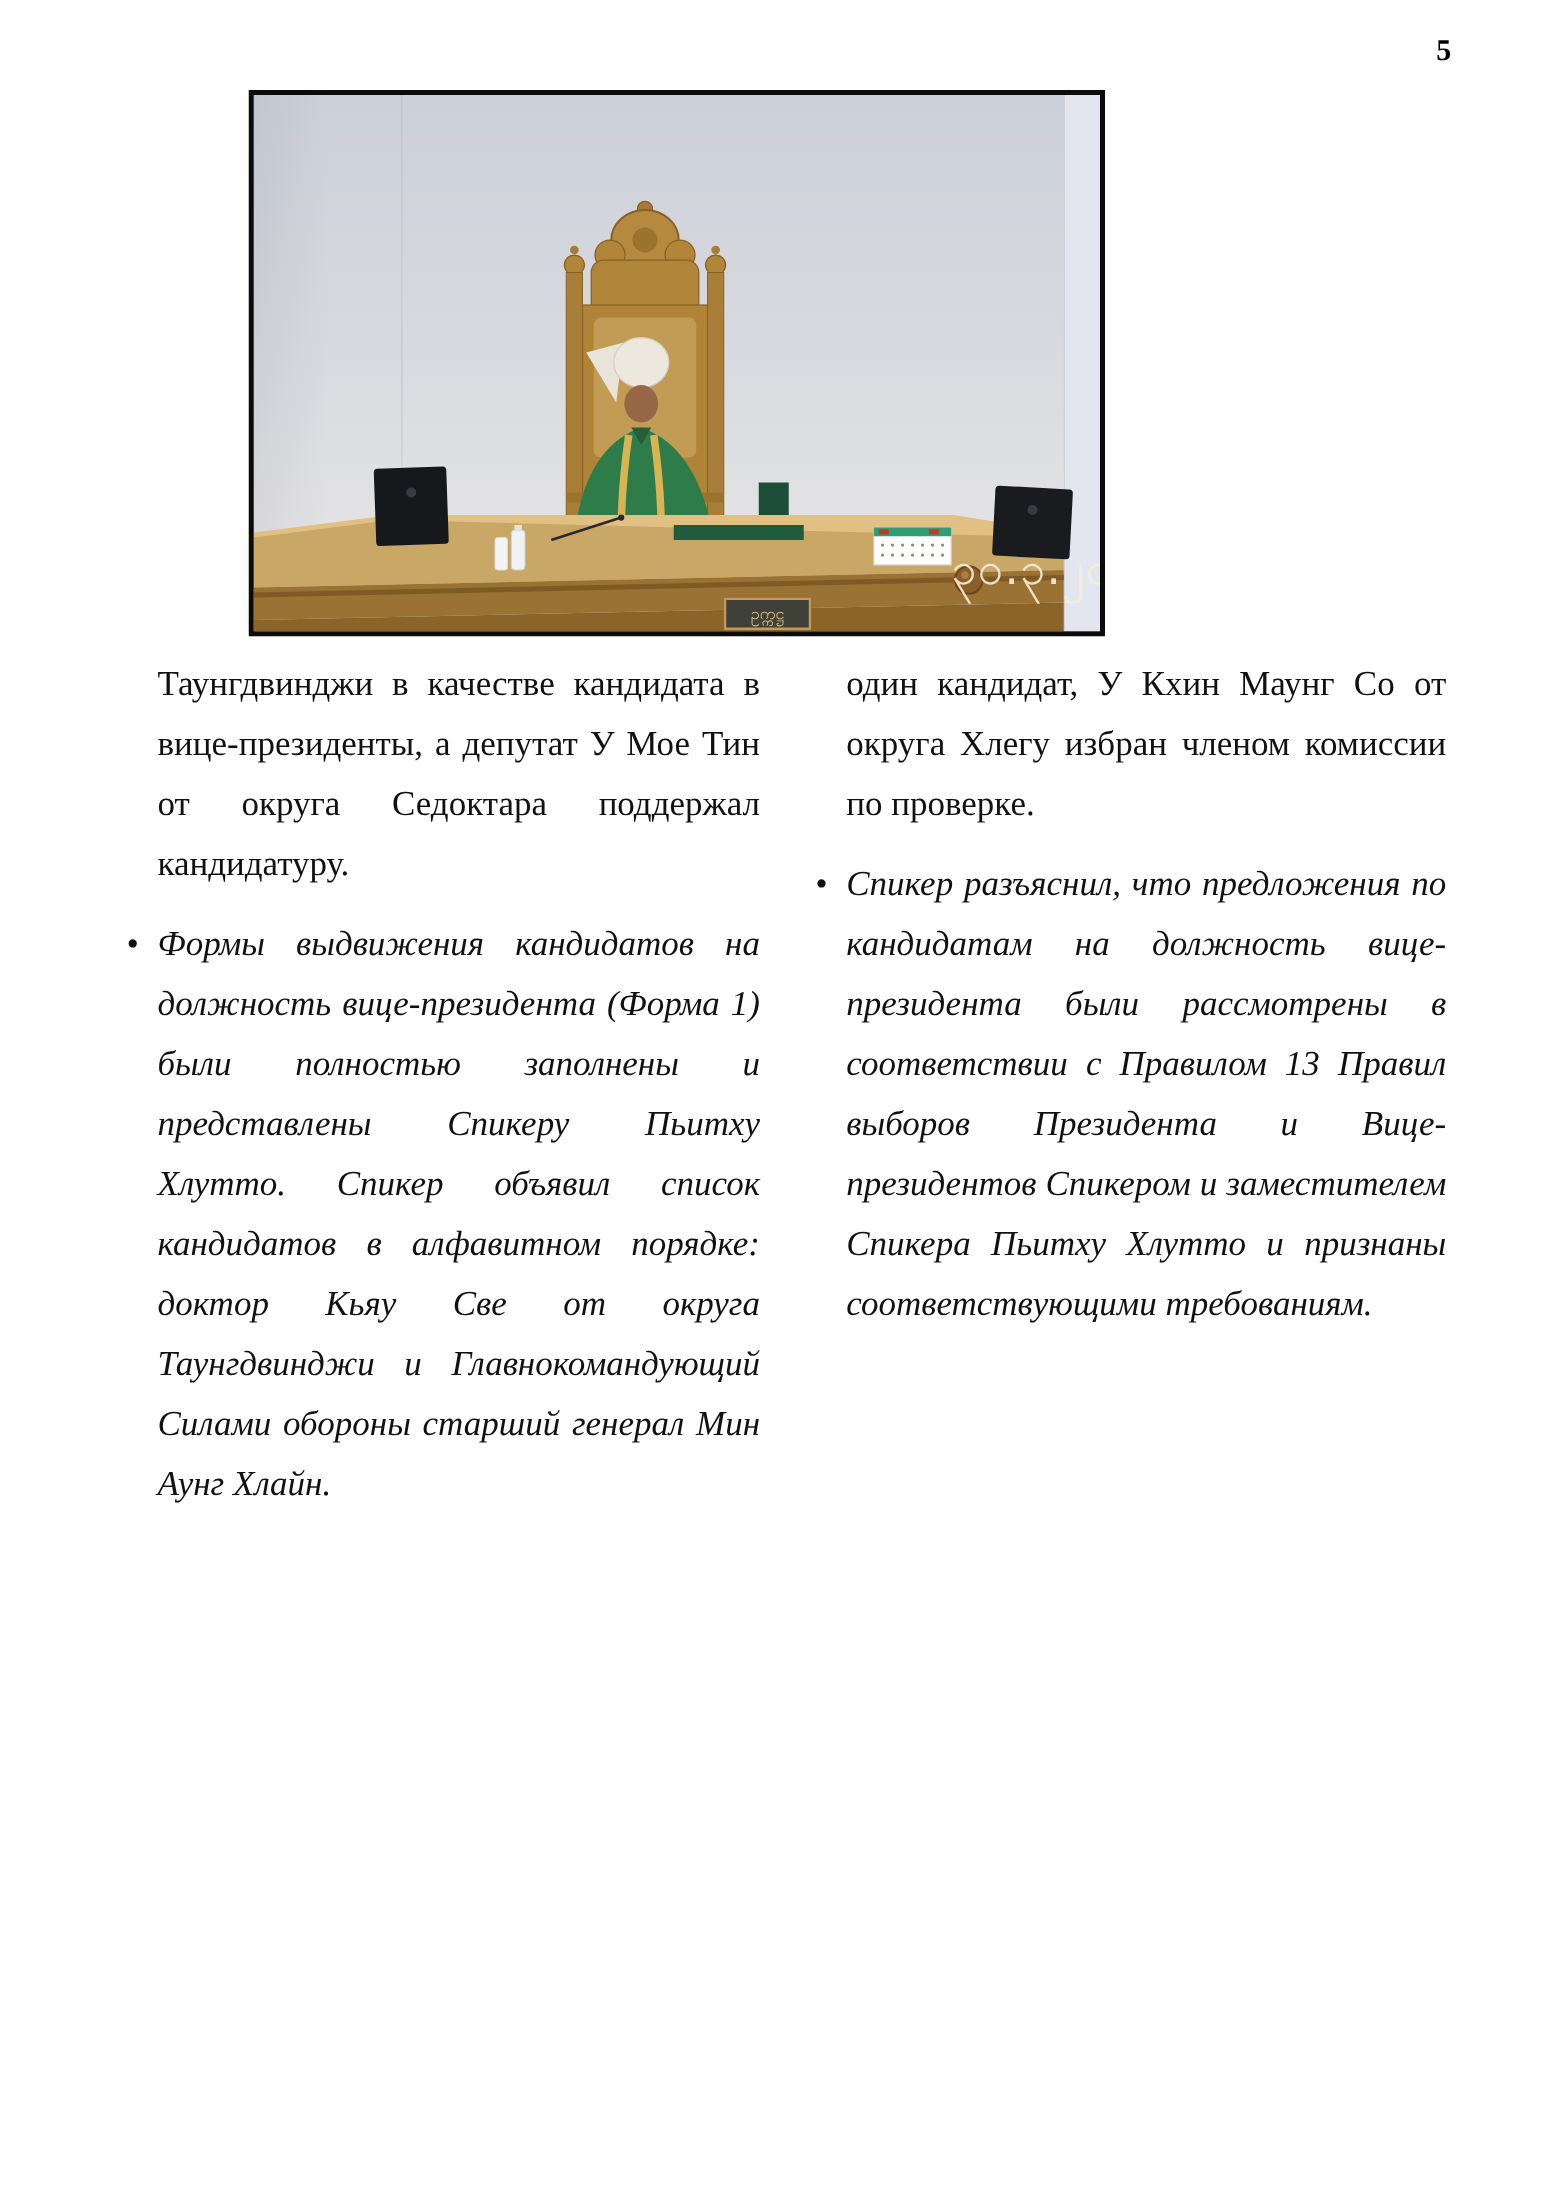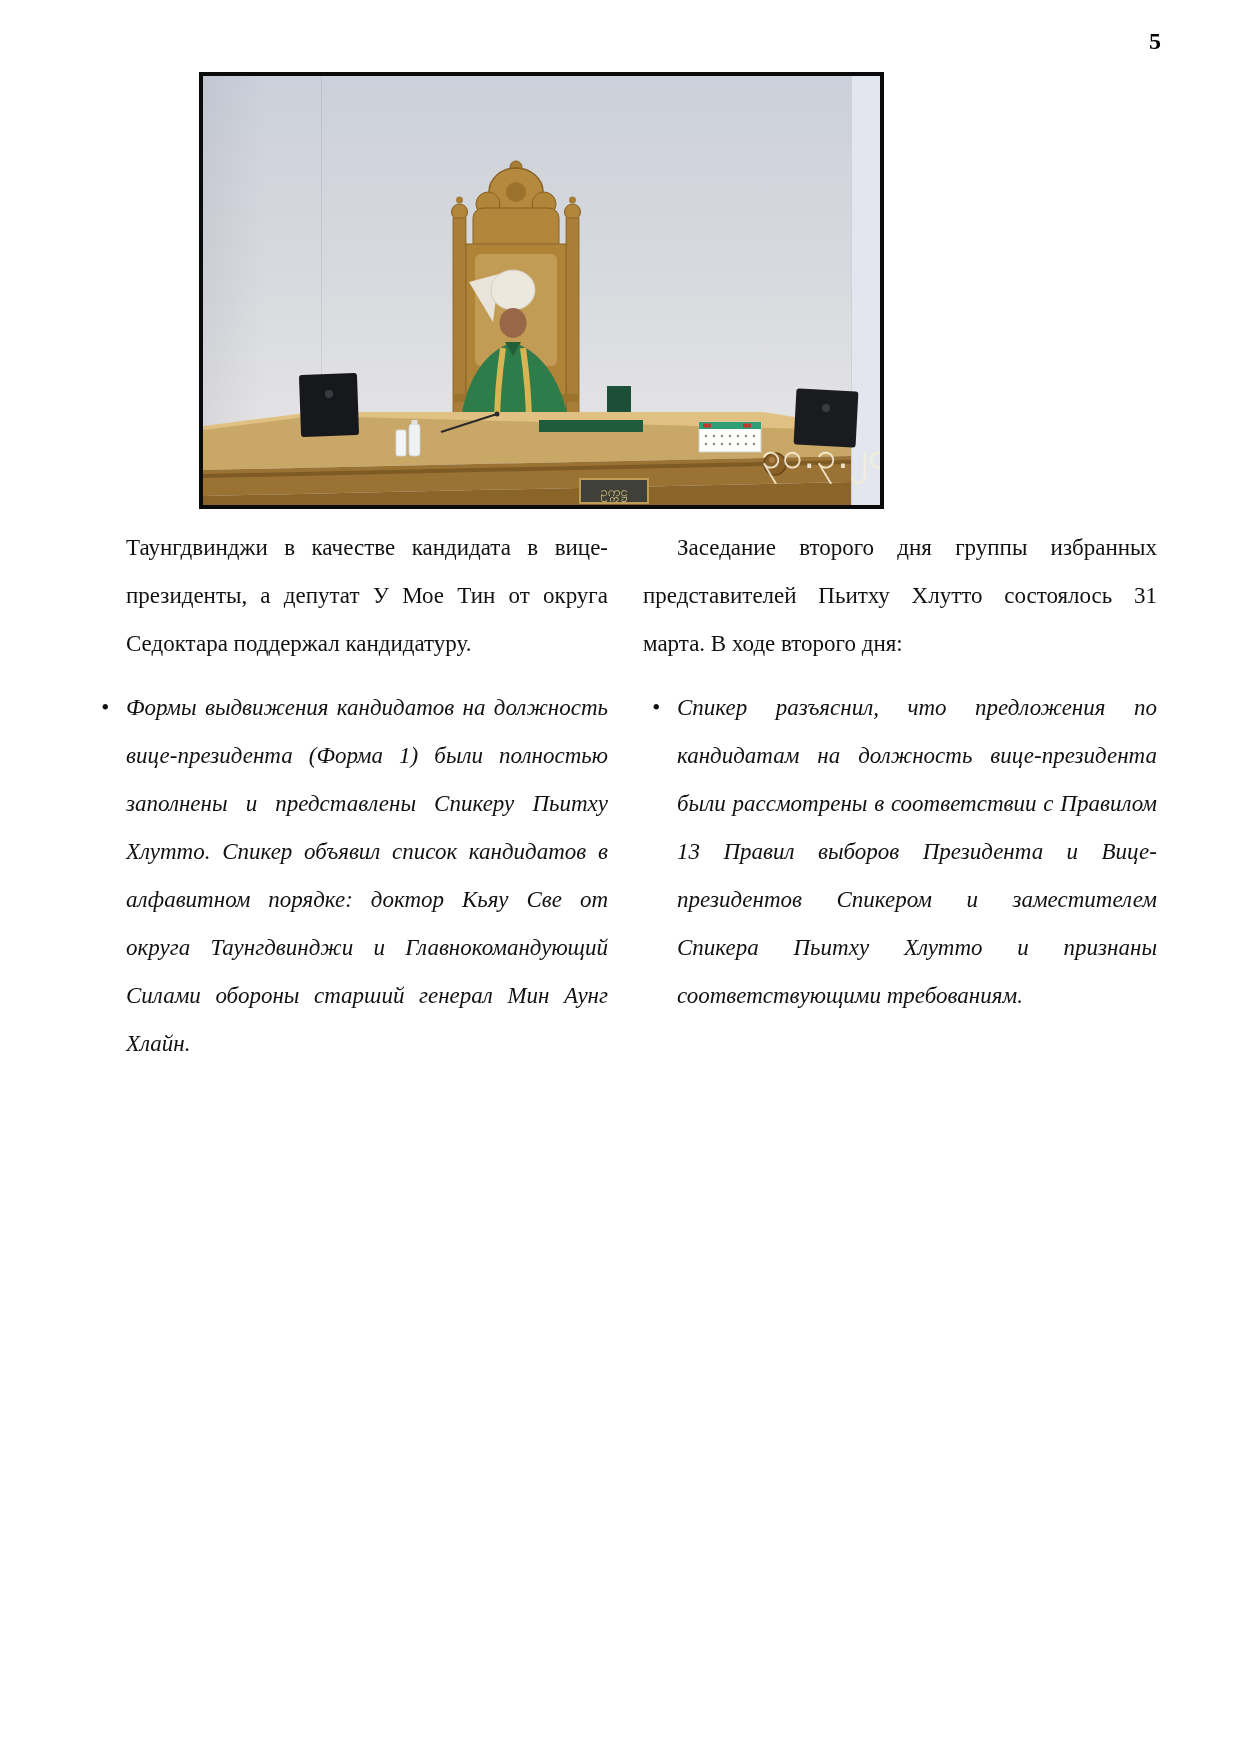--- a/index.html
+++ b/index.html
@@ -24,21 +24,21 @@
     background:#3f4038;border:2px solid #bf9c55;box-sizing:border-box;
     display:flex;align-items:center;justify-content:center;
     color:#e3c984;font-size:13px;line-height:13px;overflow:hidden;
     font-family:"DejaVu Sans",sans-serif;}
   .watermark{position:absolute;left:558px;top:350px;width:119px;height:62px;
     font-size:36px;line-height:60px;text-align:right;overflow:hidden;
     color:#f6eed8;opacity:.9;letter-spacing:1px;white-space:nowrap;
     font-family:"DejaVu Sans",sans-serif;}
 
   
-  .col{position:absolute;top:524px;font-size:23px;line-height:48px;}
+  .col{position:absolute;top:524px;font-size:28px;line-height:48px;}
   .col-left{left:92px;width:516px;}
   .col-right{left:643px;width:514px;}
   .blk{margin:0 0 16px 0;text-align:justify;text-align-last:left;-moz-text-align-last:left;}
   .bullet{position:relative;padding-left:34px;font-style:italic;}
   .bullet::before{content:"\2022";position:absolute;left:9px;top:0;}
   .cont{padding-left:34px;}
   .indent{text-indent:34px;}
 </style>
 </head>
 <body>
@@ -141,17 +141,17 @@
     </div>
     <div class="watermark">၃၀.၃.၂၀၁၆</div>
   </figure>
 
   <div class="col col-left">
     <p class="blk cont">Таунгдвинджи в качестве кандидата в вице-президенты, а депутат У Мое Тин от округа Седоктара поддержал кандидатуру.</p>
     <p class="blk bullet">Формы выдвижения кандидатов на должность вице-президента (Форма 1) были полностью заполнены и представлены Спикеру Пьитху Хлутто. Спикер объявил список кандидатов в алфавитном порядке: доктор Кьяу Све от округа Таунгдвинджи и Главнокомандующий Силами обороны старший генерал Мин Аунг Хлайн.</p>
   </div>
 
   <div class="col col-right">
-    <p class="blk indent">Заседание второго дня группы избранных представителей Пьитху Хлутто состоялось 31 марта. В ходе второго дня:</p>
+    <p class="blk cont">один кандидат, У Кхин Маунг Со от округа Хлегу избран членом комиссии по проверке.</p>
     <p class="blk bullet">Спикер разъяснил, что предложения по кандидатам на должность вице-президента были рассмотрены в соответствии с Правилом 13 Правил выборов Президента и Вице-президентов Спикером и заместителем Спикера Пьитху Хлутто и признаны соответствующими требованиям.</p>
   </div>
 
 </div>
 
 </body></html>

